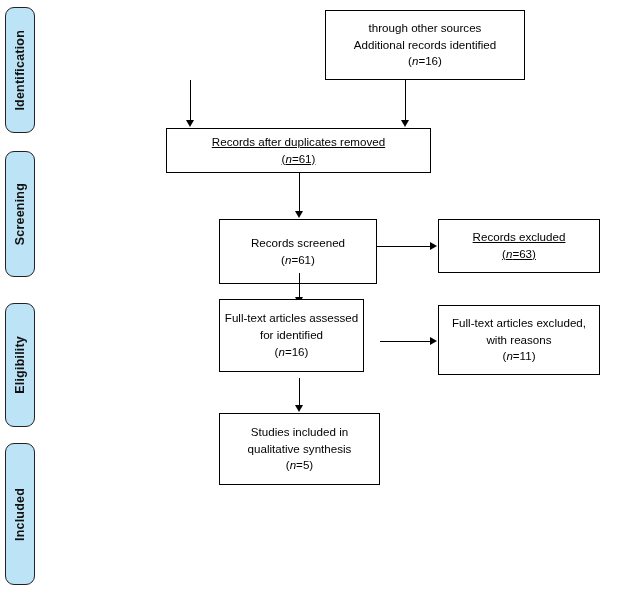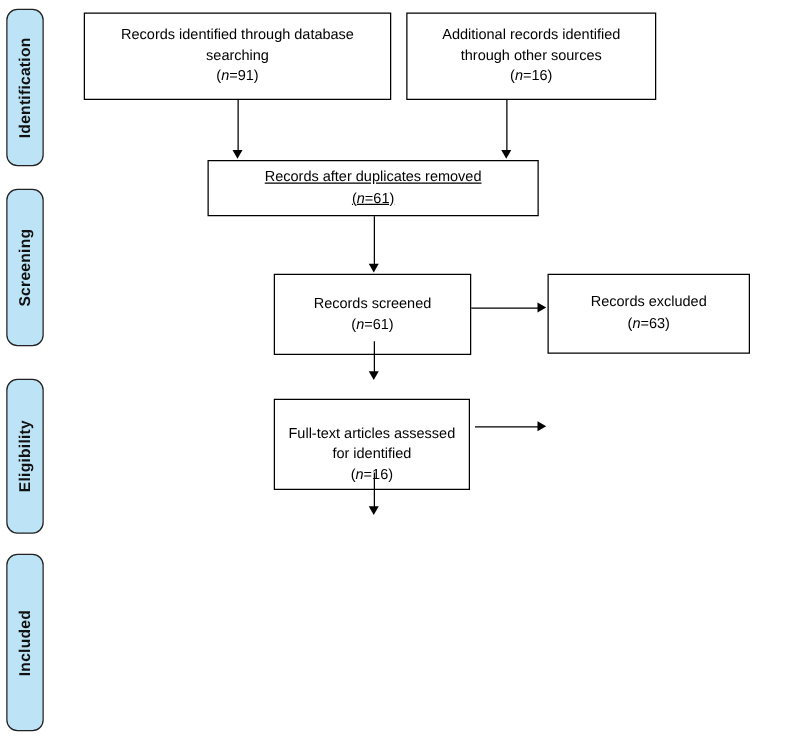--- a/index.html
+++ b/index.html
@@ -108,29 +108,24 @@
   </div>
 
   <div class="stage-tab" style="left:5px; top:303px; width:30px; height:124px;">
     <span class="stage-label">Eligibility</span>
   </div>
 
   <div class="stage-tab" style="left:5px; top:443px; width:30px; height:142px;">
     <span class="stage-label">Included</span>
   </div>
 
-  <div class="flow-box" style="left:67px; top:10px; width:246px; height:70px;">
-    <span class="box-line">Records identified through database</span>
-    <span class="box-line">searching</span>
-    <span class="box-count"><span>(</span><span class="n-italic">n</span><span>=91)</span></span>
-  </div>
 
   <div class="flow-box" style="left:325px; top:10px; width:200px; height:70px;">
+    <span class="box-line">through other sources</span>
     <span class="box-line">Additional records identified</span>
-    <span class="box-line">through other sources</span>
     <span class="box-count"><span>(</span><span class="n-italic">n</span><span>=16)</span></span>
   </div>
 
   <div class="conn-v" style="left:190px; top:80px; height:41px;"></div>
   <div class="arrow-down" style="left:185.5px; top:120px;"></div>
 
   <div class="conn-v" style="left:405px; top:80px; height:41px;"></div>
   <div class="arrow-down" style="left:400.5px; top:120px;"></div>
 
   <div class="flow-box" style="left:166px; top:128px; width:265px; height:45px;text-decoration:underline;">
@@ -139,38 +134,48 @@
   </div>
 
   <div class="conn-v" style="left:299px; top:173px; height:39px;"></div>
   <div class="arrow-down" style="left:294.5px; top:211px;"></div>
 
   <div class="flow-box" style="left:219px; top:219px; width:158px; height:65px;">
     <span class="box-line">Records screened</span>
     <span class="box-count"><span>(</span><span class="n-italic">n</span><span>=61)</span></span>
   </div>
 
-  <div class="flow-box" style="left:438px; top:219px; width:162px; height:64px;">
+  <div class="flow-box" style="left:438px; top:219px; width:162px; height:54px;text-decoration:underline;">
     <span class="box-line">Records excluded</span>
     <span class="box-count"><span>(</span><span class="n-italic">n</span><span>=63)</span></span>
   </div>
 
   <div class="conn-h" style="left:377px; top:246px; width:54px;"></div>
   <div class="arrow-right" style="left:430px; top:242px;"></div>
 
   <div class="conn-v" style="left:299px; top:273px; height:25px;"></div>
   <div class="arrow-down" style="left:294.5px; top:297px;"></div>
 
-  <div class="flow-box" style="left:219px; top:319px; width:157px; height:73px;justify-content:flex-end;">
+  <div class="flow-box" style="left:219px; top:299px; width:145px; height:73px;">
     <span class="box-line">Full-text articles assessed</span>
     <span class="box-line">for identified</span>
     <span class="box-count"><span>(</span><span class="n-italic">n</span><span>=16)</span></span>
   </div>
 
+  <div class="flow-box" style="left:438px; top:305px; width:162px; height:70px;">
+    <span class="box-line">Full-text articles excluded,</span>
+    <span class="box-line">with reasons</span>
+    <span class="box-count"><span>(</span><span class="n-italic">n</span><span>=11)</span></span>
+  </div>
 
   <div class="conn-h" style="left:380px; top:341px; width:51px;"></div>
   <div class="arrow-right" style="left:430px; top:337px;"></div>
 
   <div class="conn-v" style="left:299px; top:378px; height:28px;"></div>
   <div class="arrow-down" style="left:294.5px; top:405px;"></div>
 
+  <div class="flow-box" style="left:219px; top:413px; width:161px; height:72px;">
+    <span class="box-line">Studies included in</span>
+    <span class="box-line">qualitative synthesis</span>
+    <span class="box-count"><span>(</span><span class="n-italic">n</span><span>=5)</span></span>
+  </div>
 
 </div>
 
 </body></html>

